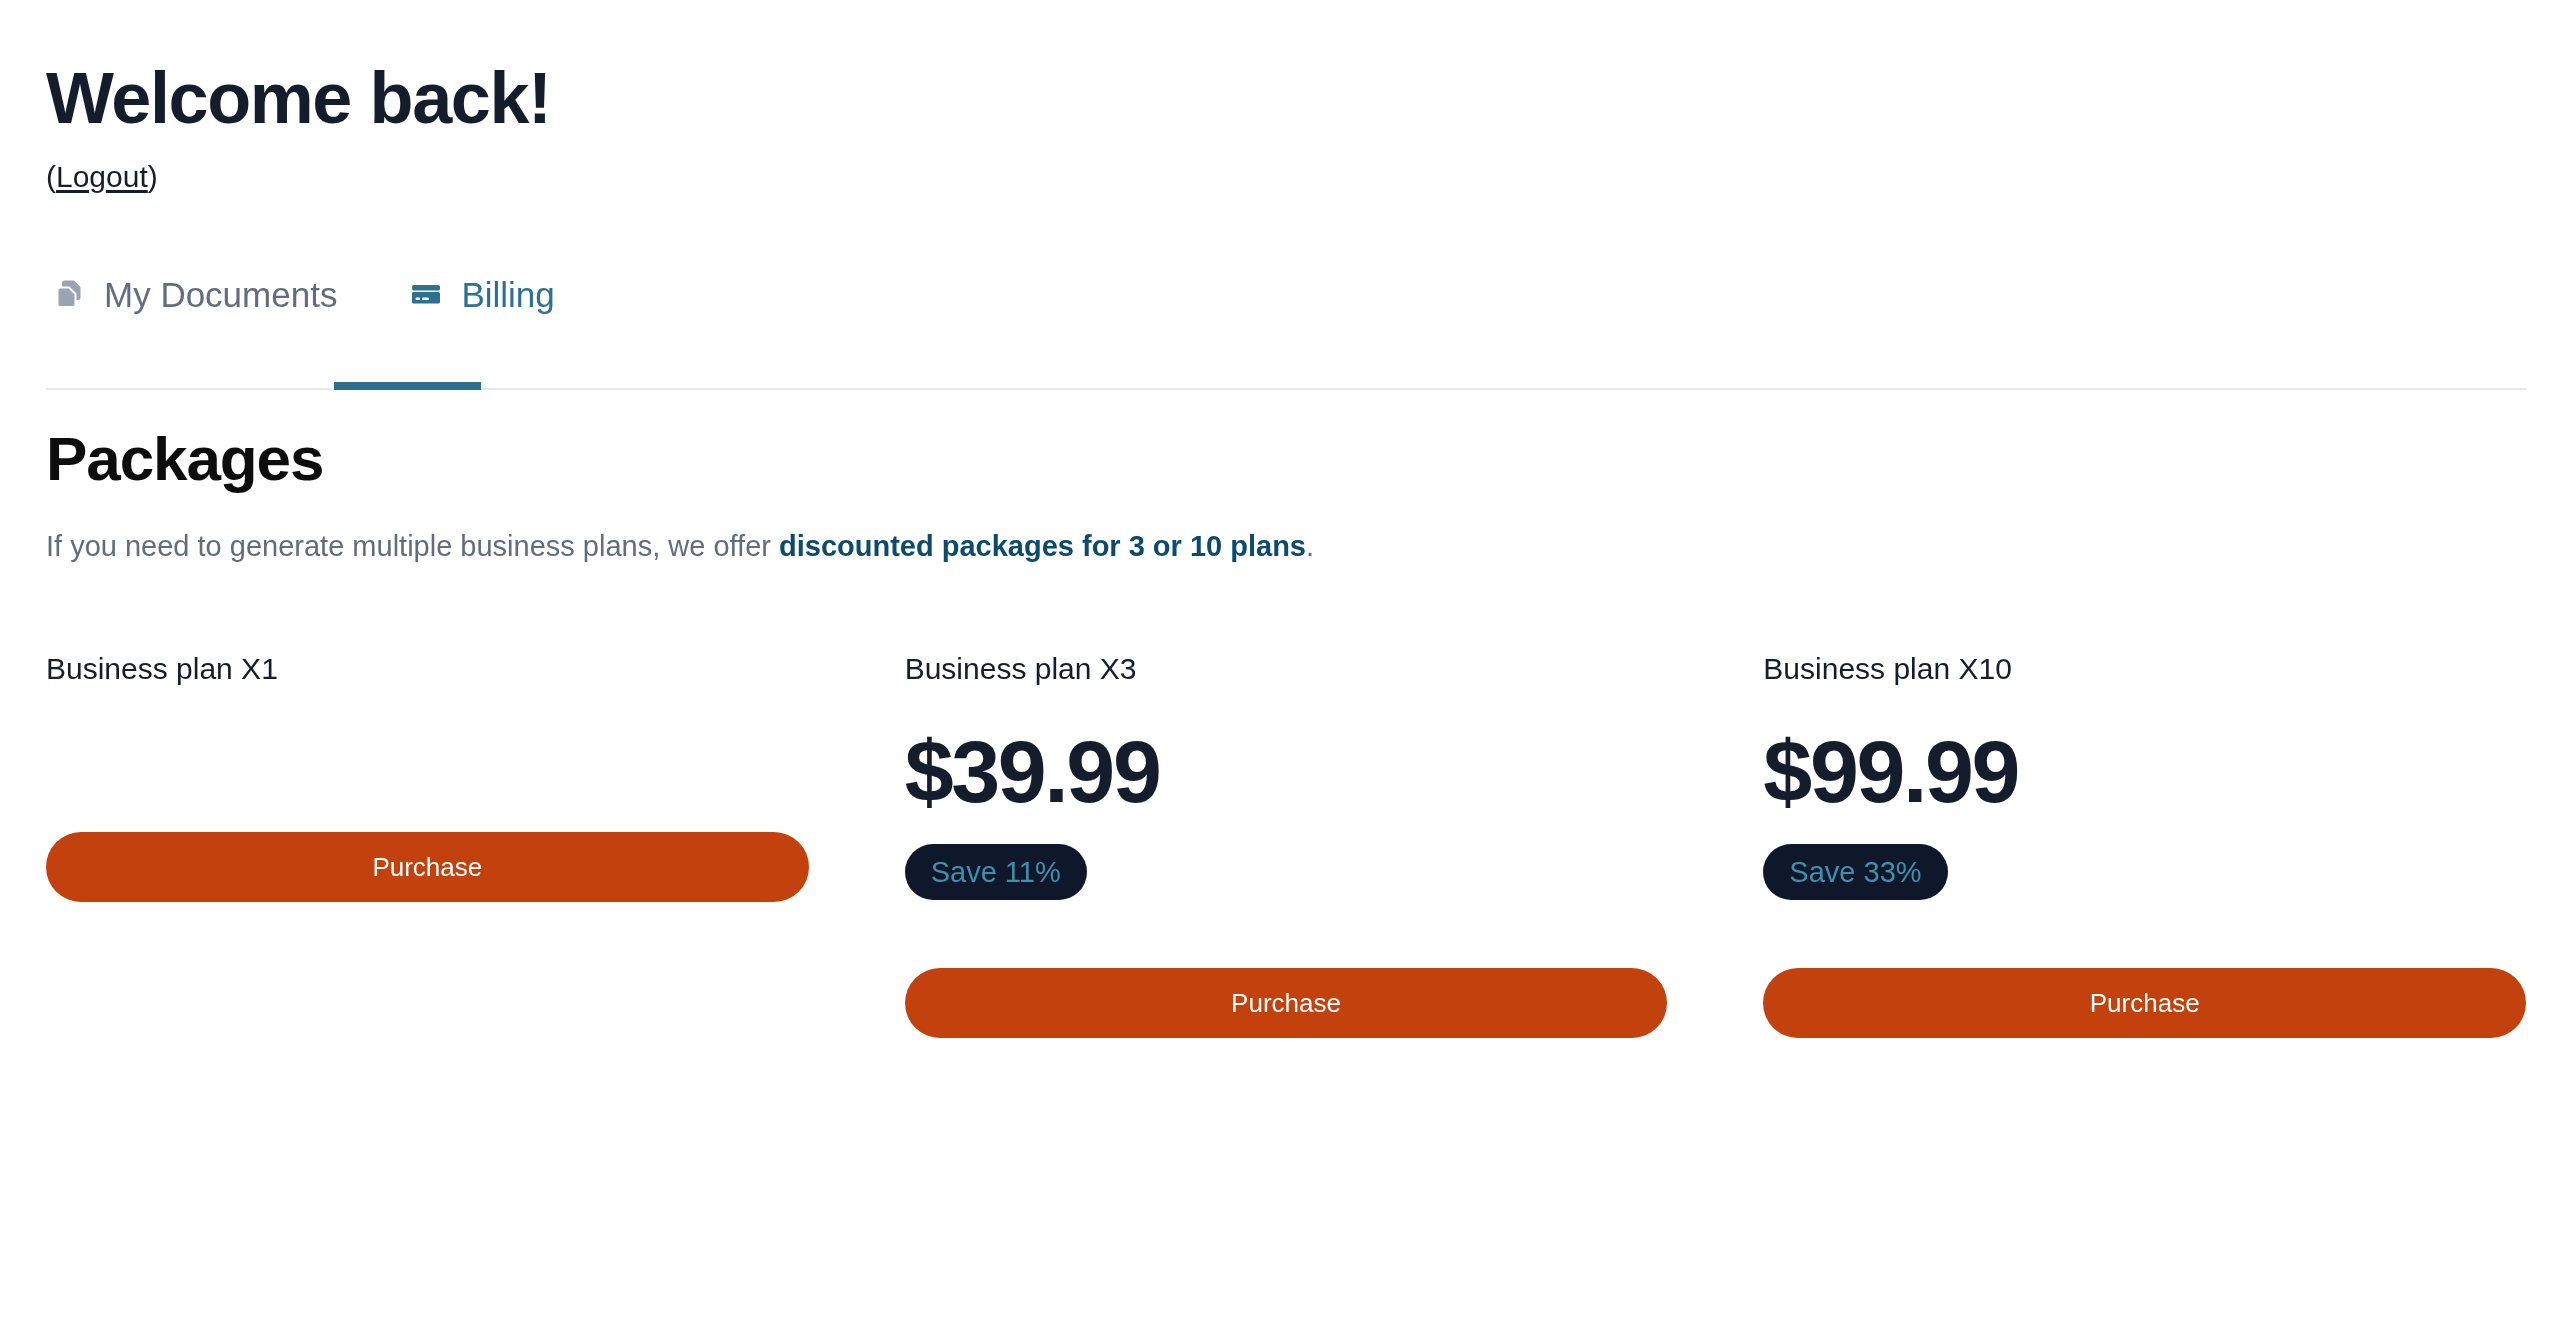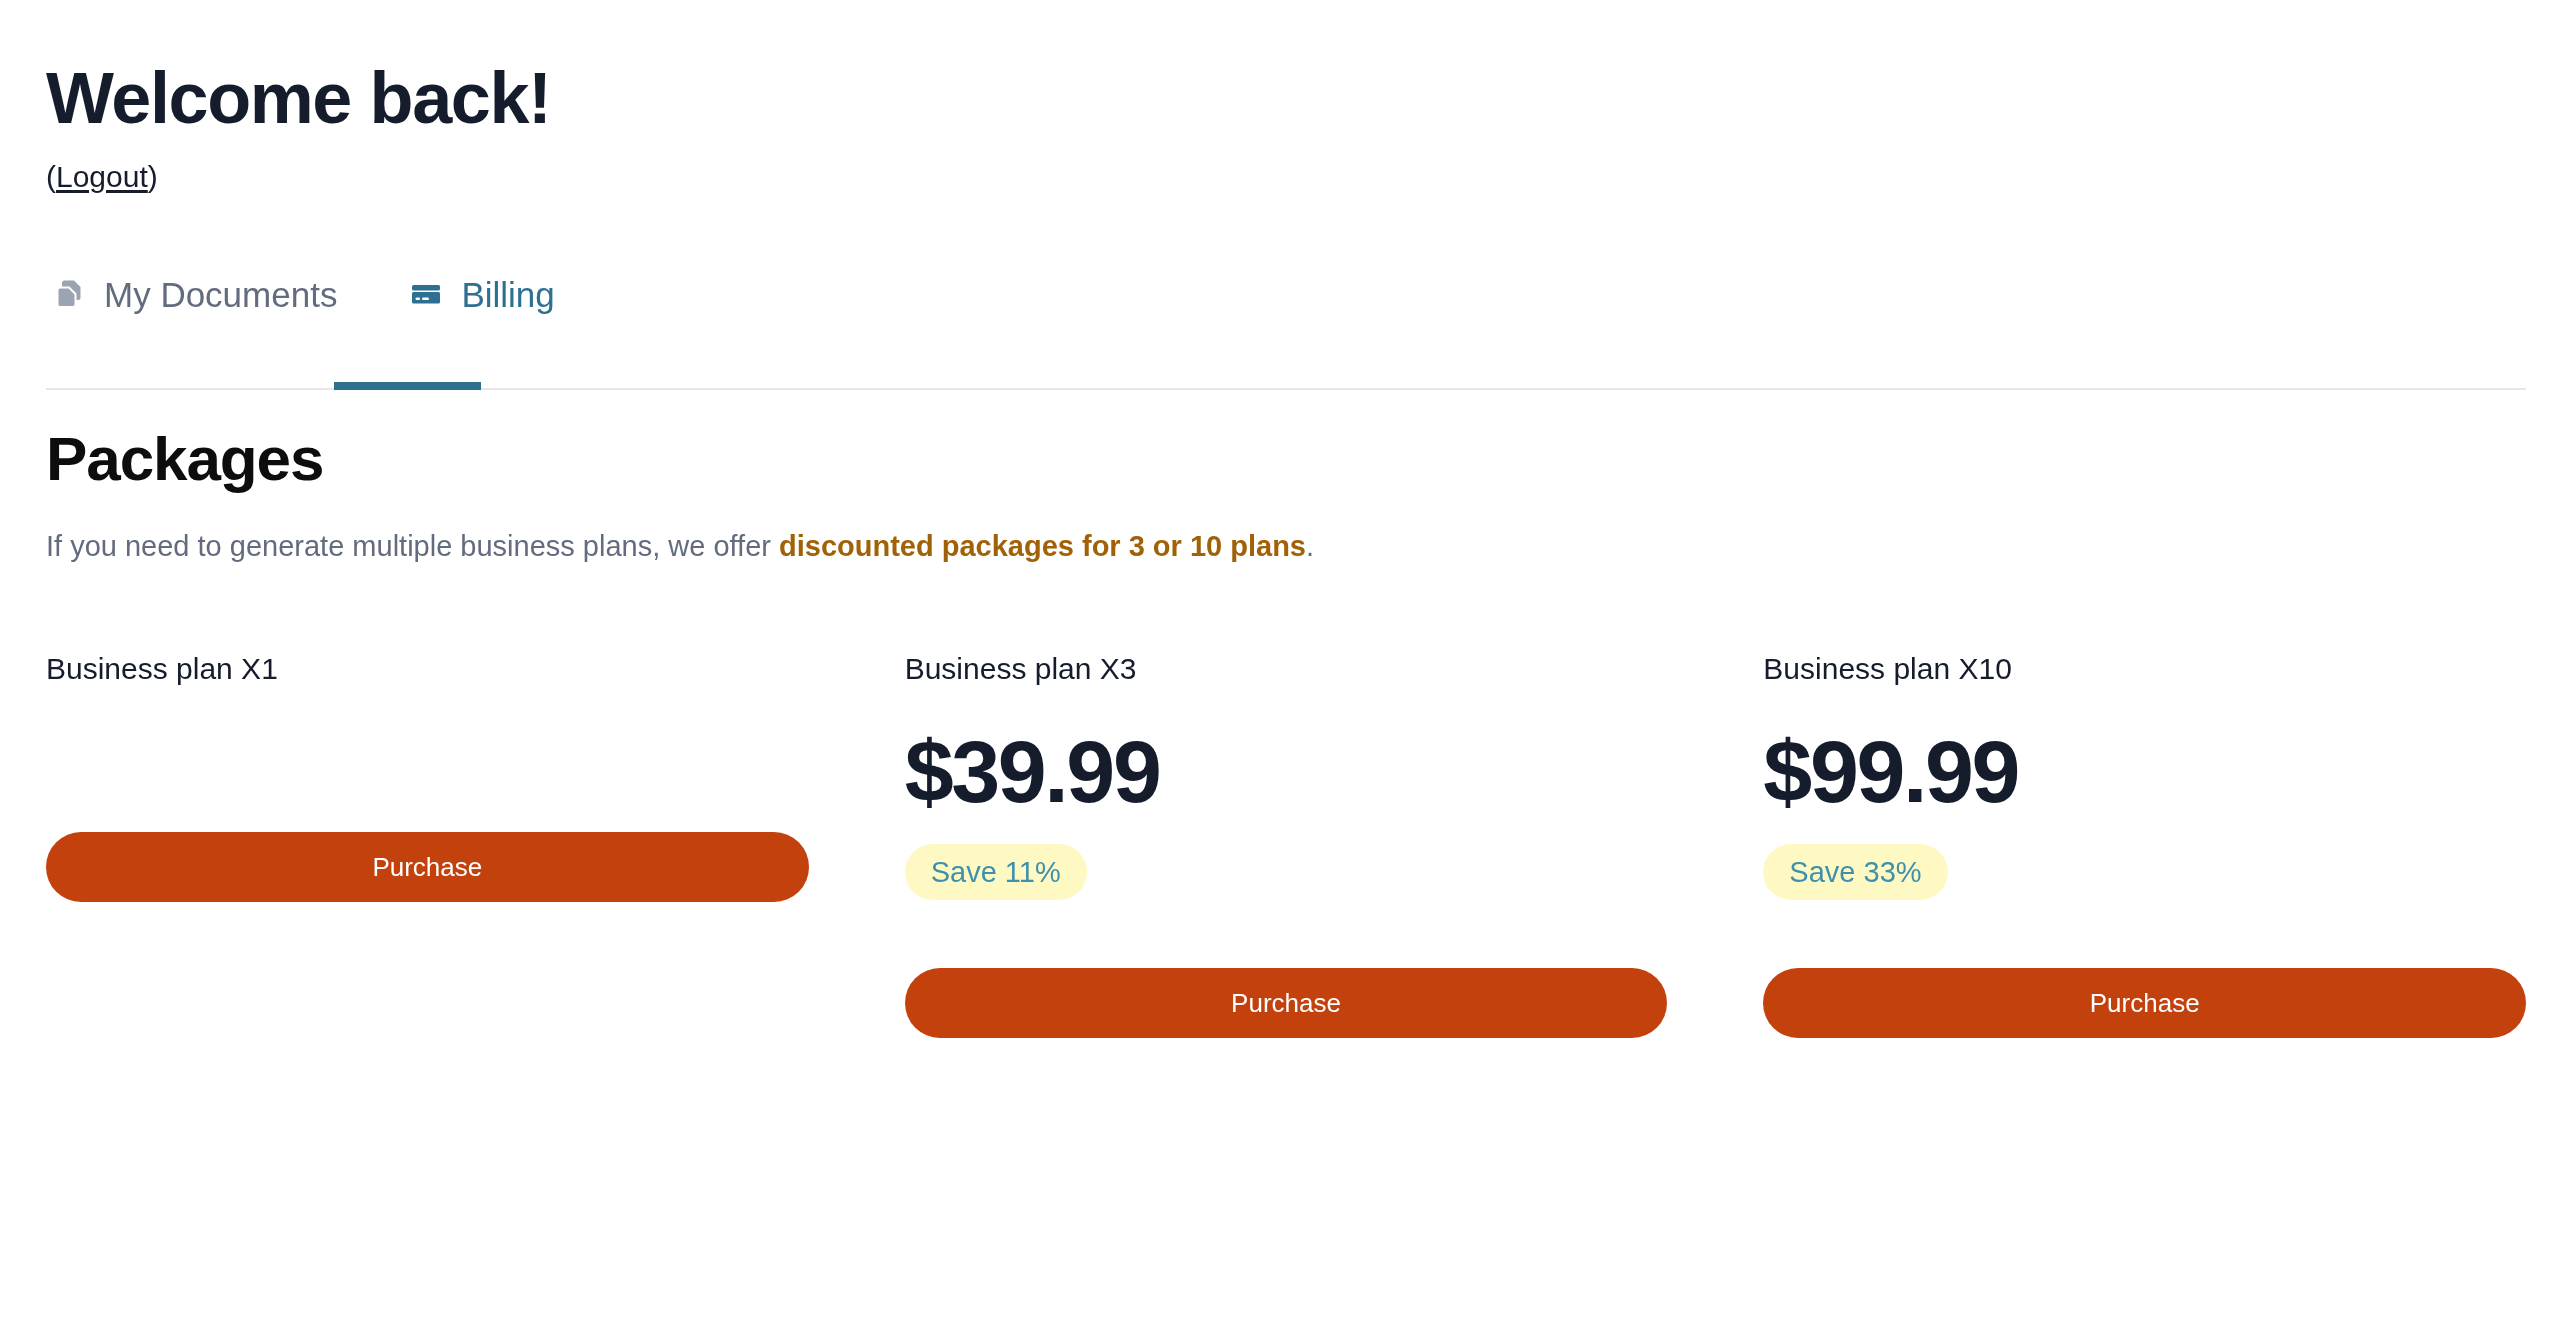--- a/index.html
+++ b/index.html
@@ -114,21 +114,21 @@
     color: #0d0d0d;
   }
   .section-sub {
     margin: 0;
     padding-top: 38px;
     font-size: 29px;
     line-height: 1.25;
     color: #626c7e;
   }
   .section-sub b {
-    color: #a16207;
+    color: #0c4a6e;
     font-weight: 700;
   }
 
   
   .cards {
     display: flex;
     padding-top: 90px;
     gap: 96px;
   }
   .card {
@@ -159,21 +159,21 @@
     display: flex;
     align-items: center;
   }
   .badge {
     display: inline-flex;
     align-items: center;
     justify-content: center;
     height: 56px;
     padding: 0 26px;
     border-radius: 28px;
-    background: #fef9c3;
+    background: #0f172a;
     color: #3e90ac;
     font-size: 29px;
     line-height: 1;
     font-weight: 400;
     white-space: nowrap;
   }
   .badge.empty {
     background: transparent;
     padding: 0;
   }

